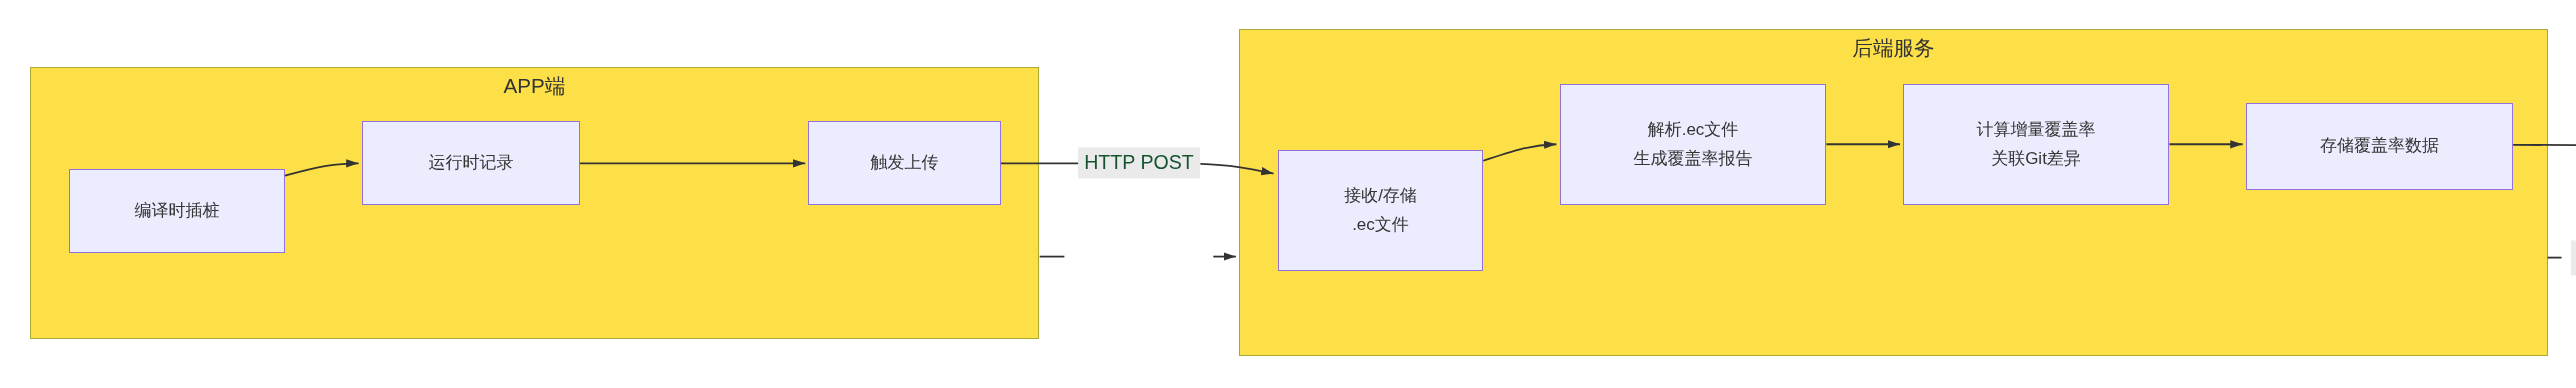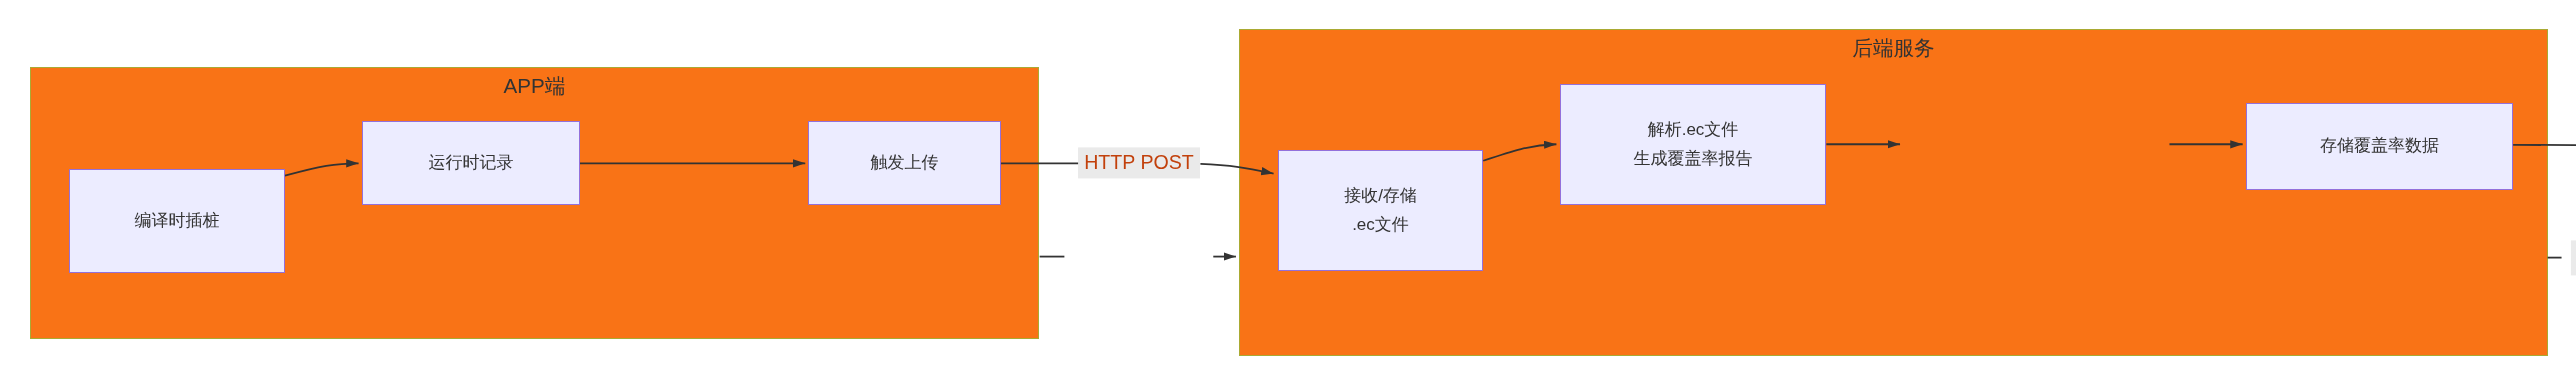--- a/index.html
+++ b/index.html
@@ -10,21 +10,21 @@
   }
   #canvas {
     position: relative;
     width: 3662px;
     height: 389px;
     overflow: hidden;
     background: #ffffff;
   }
   .group {
     position: absolute;
-    background: #f97316;
+    background: #fde047;
     border: 1.5px solid #aaaa33;
     box-sizing: border-box;
   }
   .group-title {
     position: absolute;
     top: 4.1px;
     left: 0;
     width: 100%;
     text-align: center;
     font-size: 20.6px;
@@ -41,21 +41,21 @@
     text-align: center;
     font-size: 17px;
     line-height: 1.65;
     color: #333333;
     white-space: pre-line;
   }
   .edge-label {
     position: absolute;
     transform: translate(-50%, -50%);
     background: rgba(232,232,232,0.92);
-    color: #c2410c;
+    color: #14532d;
     font-size: 19.6px;
     padding: 4.1px 6.2px;
     white-space: nowrap;
   }
   #edges {
     position: absolute;
     left: 0;
     top: 0;
     pointer-events: none;
   }
@@ -91,28 +91,30 @@
       <path d="M 4211 280 L 4353 280" marker-end="url(#ah)"></path>
       <path d="M 4878 281 L 5022 282"></path>
       <path d="M 5220 286 C 5300 292 5350 304 5381 322" marker-end="url(#ah)"></path>
       <path d="M 4945 500 L 4972 500"></path>
       <path d="M 5266 500 L 5288 500" marker-end="url(#ah)"></path>
       <path d="M 5788 404 L 5929 404" marker-end="url(#ah)"></path>
       <path d="M 6359 404 L 6503 404" marker-end="url(#ah)"></path>
     </g>
   </svg>
 
-  <div class="node" style="left:69px; top:169px; width:216px; height:104px;">编译时插桩</div>
+  <div class="node" style="left:69px; top:169px; width:216px; height:84px;">编译时插桩</div>
   <div class="node" style="left:362px; top:121px; width:218px; height:84px;">运行时记录</div>
   <div class="node" style="left:808px; top:121px; width:193px; height:84px;">触发上传</div>
 
   <div class="node" style="left:1560px; top:84px; width:266px; height:121px;">解析.ec文件
 生成覆盖率报告</div>
   <div class="node" style="left:1278px; top:150px; width:205px; height:121px;">接收/存储
 .ec文件</div>
+  <div class="node" style="left:1903px; top:84px; width:266px; height:121px;">计算增量覆盖率
+关联Git差异</div>
   <div class="node" style="left:2246px; top:103px; width:267px; height:87px;">存储覆盖率数据</div>
 
   <div class="edge-label" style="left:1139px; top:163px;">HTTP POST</div>
 
   <div class="edge-label" style="left:2637px; top:258px;">2. 解析与存储</div>
 
 </div>
 
 
 </body></html>

